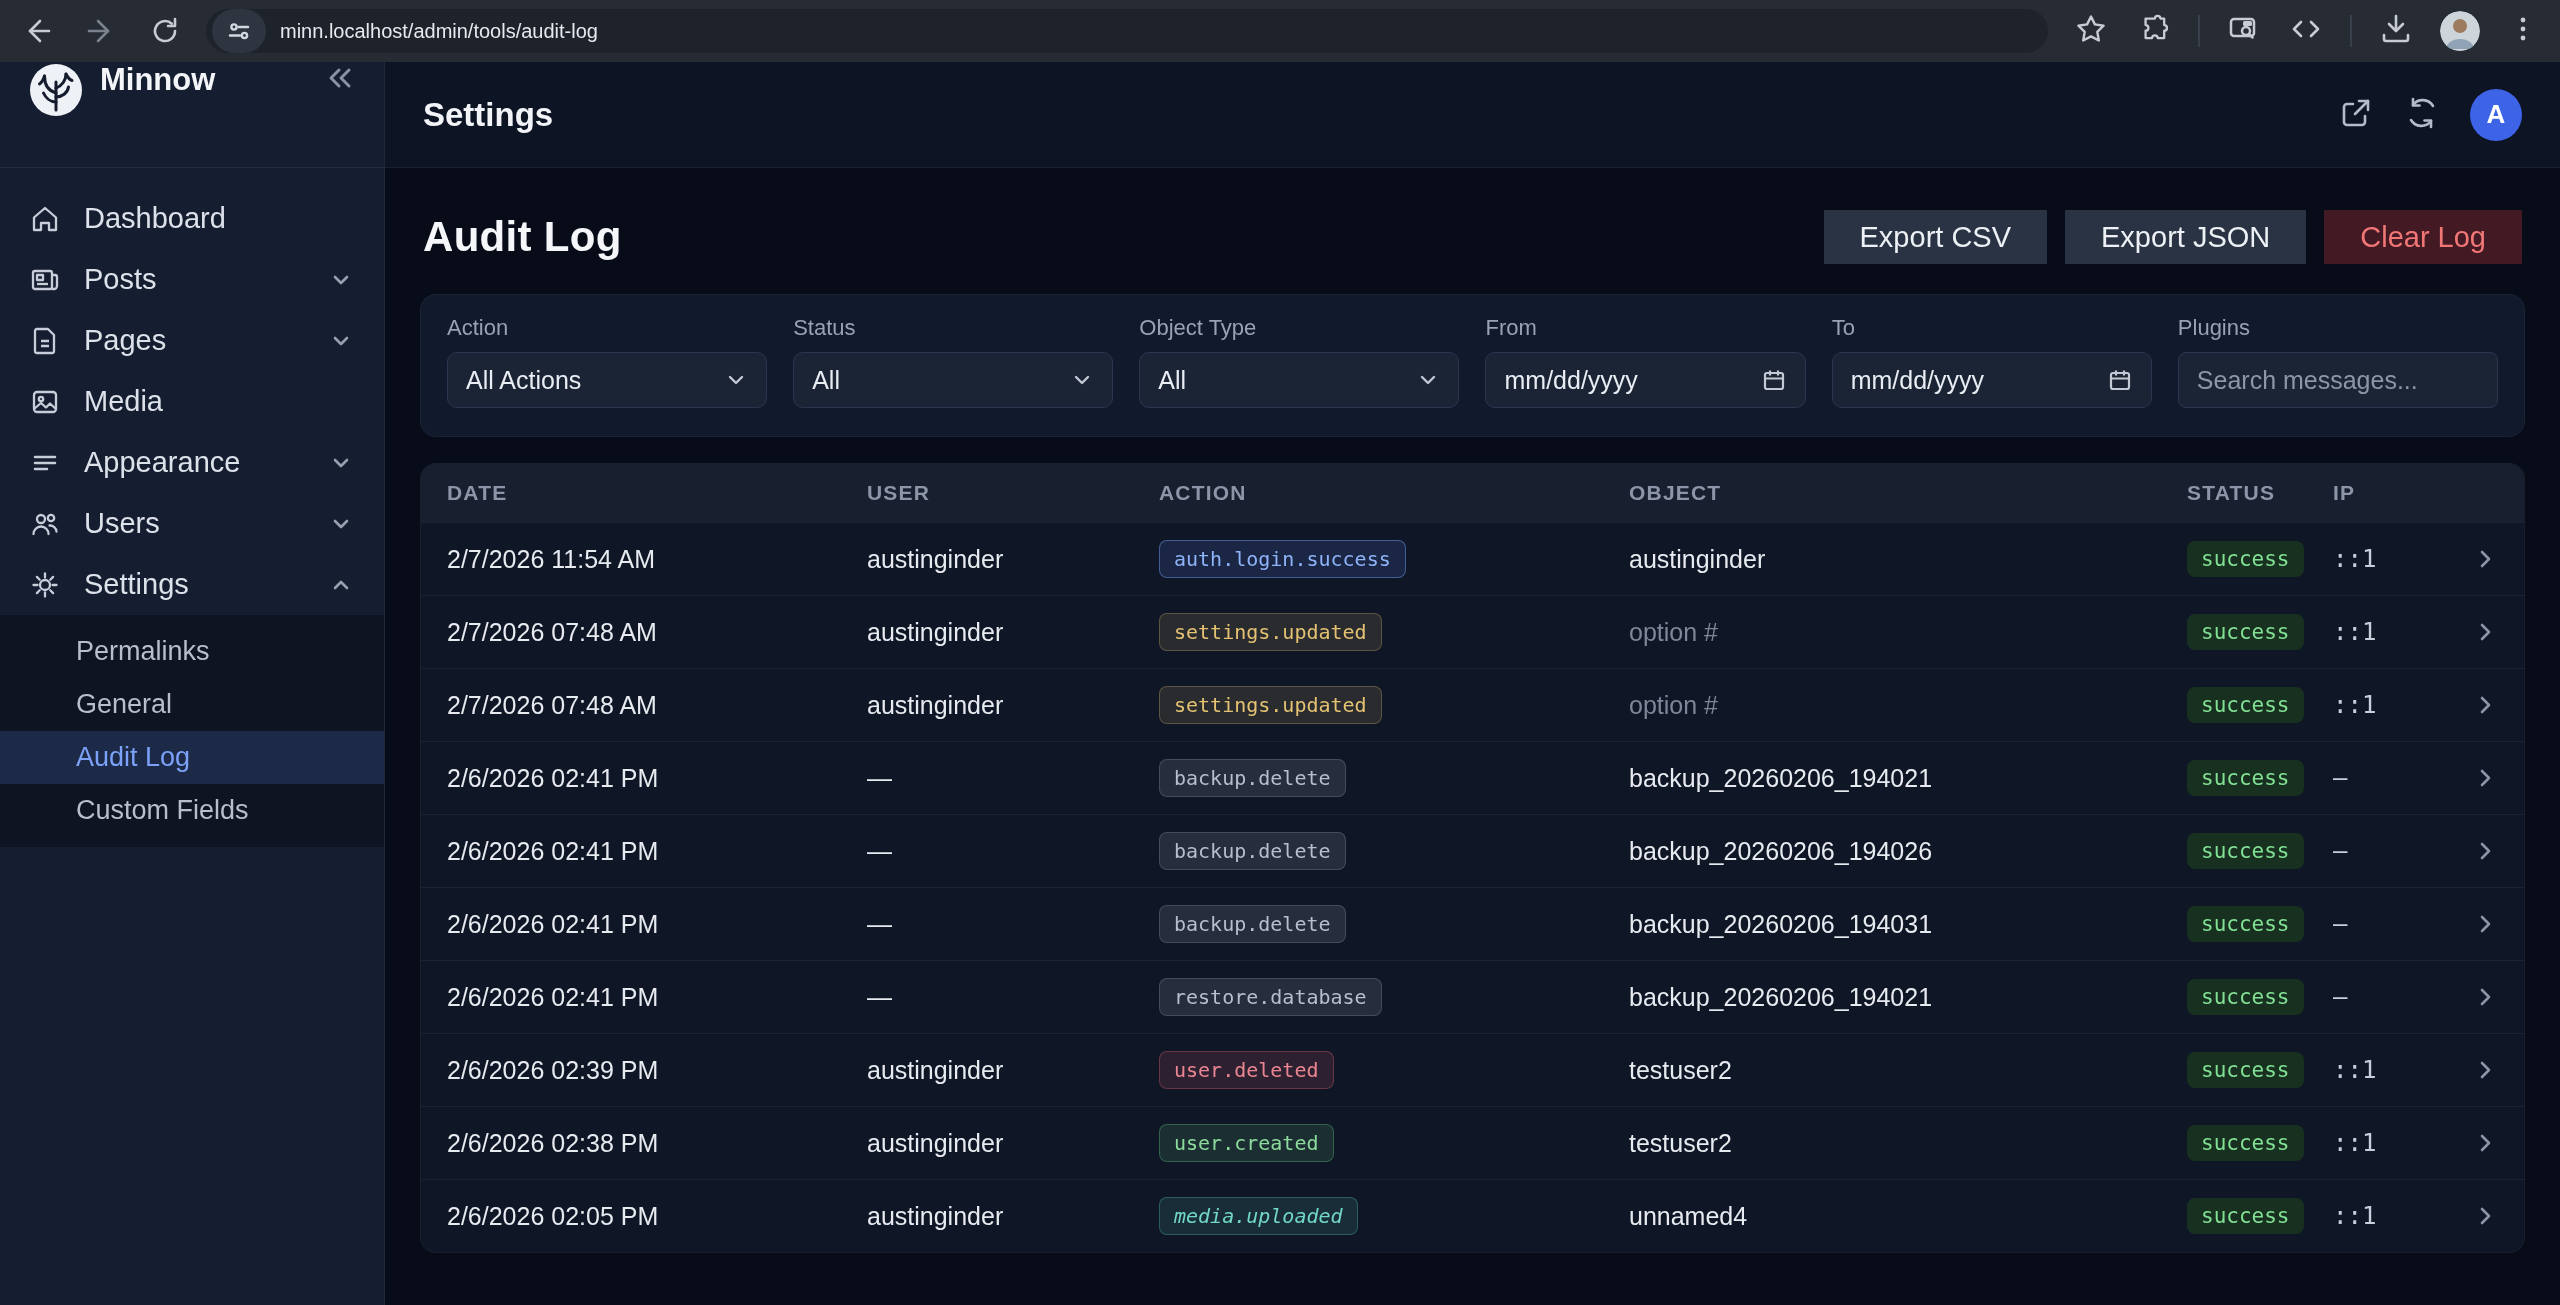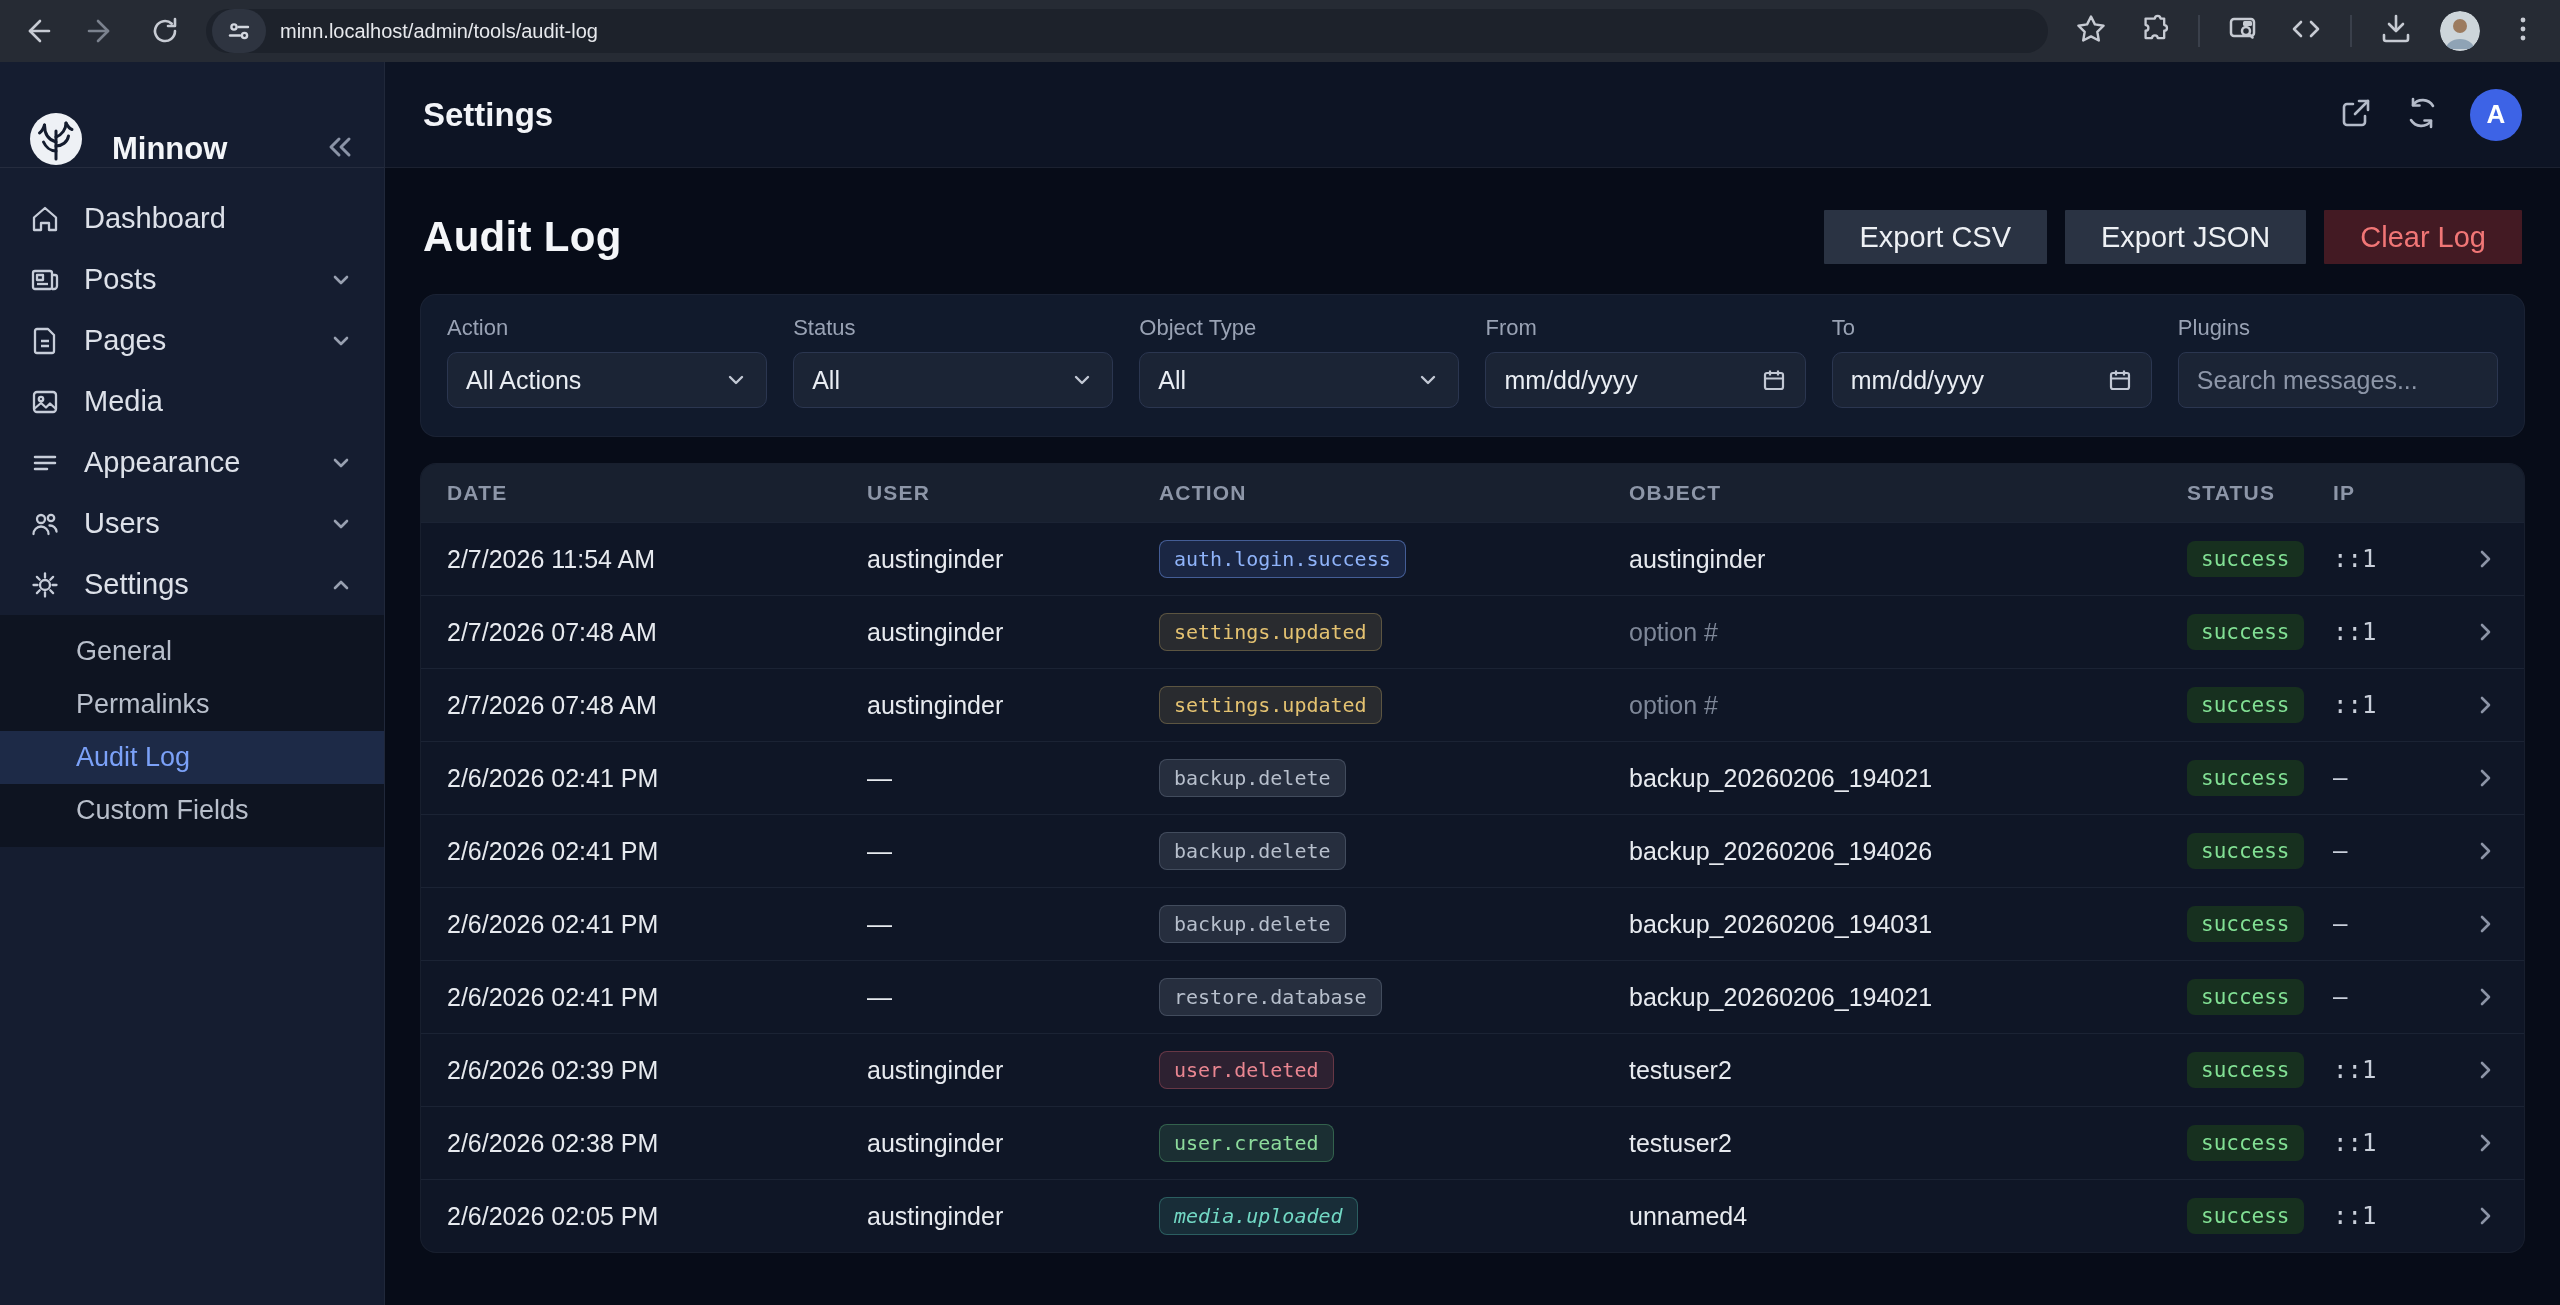--- a/index.html
+++ b/index.html
@@ -17,21 +17,21 @@
   .url-text { color:#e7e9ed; font-size:20px; white-space:nowrap; }
   .chrome-right { display:flex; align-items:center; gap:26px; color:#c7cbd3; }
   .chrome-sep { width:2px; height:32px; background:#3a404b; }
   .browser-avatar { width:40px; height:40px; border-radius:50%; overflow:hidden; }
   .star-btn { margin-right:4px; }
 
   
   .app { display:flex; height:1243px; }
   .sidebar { width:385px; background:#151d30; border-right:1px solid rgba(255,255,255,0.05);
     display:flex; flex-direction:column; }
-  .sb-header { height:106px; min-height:106px; display:flex; align-items:flex-end; gap:28px;
+  .sb-header { height:106px; min-height:106px; display:flex; align-items:flex-start; gap:16px;
     padding:0 28px; border-bottom:1px solid rgba(255,255,255,0.07); }
   .logo { width:56px; height:56px; }
   .brand { font-size:31px; font-weight:700; color:#f3f5f8; }
   .collapse { margin-left:auto; color:#8a93a6; cursor:pointer; }
   .sb-nav { padding:20px 0 0; }
   .sb-item { height:61px; display:flex; align-items:center; gap:24px; padding:0 30px;
     color:#dde1e9; font-size:29px; cursor:pointer; }
   .sb-item .sicon { color:#c7cdd9; display:flex; }
   .sb-item .chev { margin-left:auto; color:#98a0b0; display:flex; }
   .sb-sub { background:rgba(0,0,0,0.30); padding:10px 0; }
@@ -280,24 +280,24 @@
           </span>
         <span>Settings</span>
         <span class="chev">
             <svg width="26" height="26" viewBox="0 0 26 26" fill="none" stroke="currentColor" stroke-width="2.6" stroke-linecap="round" stroke-linejoin="round">
               <path d="M7 16 L13 10 L19 16"></path>
             </svg>
           </span>
       </div>
       <div class="sb-sub">
         <div class="sb-sub-item">
+            <span>Permalinks</span>
+          </div>
+        <div class="sb-sub-item">
             <span>General</span>
-          </div>
-        <div class="sb-sub-item">
-            <span>Permalinks</span>
           </div>
         <div class="sb-sub-item active">
             <span>Audit Log</span>
           </div>
         <div class="sb-sub-item">
             <span>Custom Fields</span>
           </div>
       </div>
     </div>
   </div>

